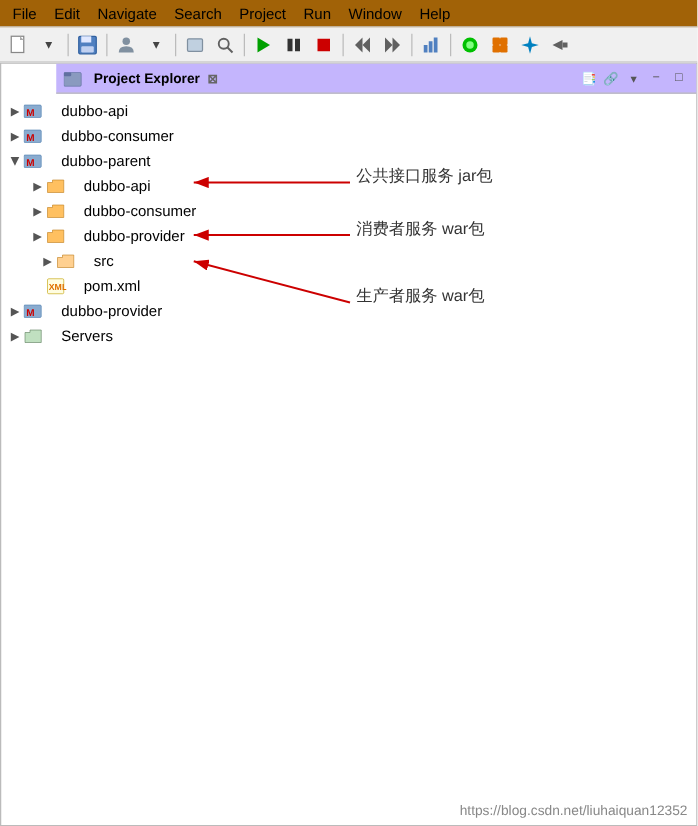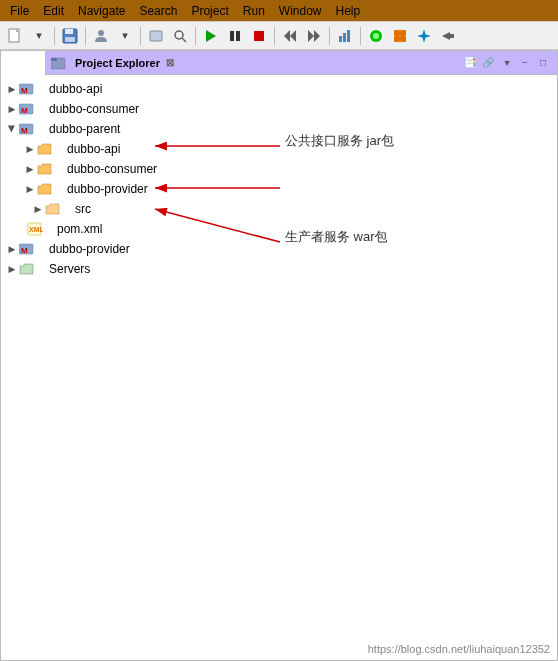--- a/index.html
+++ b/index.html
@@ -390,21 +390,21 @@
       <div class="tree-item" style="padding-left:30px;">
         <span class="tree-arrow open"></span>
         <span class="tree-icon">
           <svg width="16" height="14" viewBox="0 0 16 14">
             <path d="M1,4 L5,4 L5,2 L14,2 L14,12 L1,12 Z" fill="#ffd090" stroke="#c08020" stroke-width="0.5"></path>
           </svg>
         </span>
         <span class="tree-label">src</span>
       </div>
 
-      <div class="tree-item" style="padding-left:12px;">
+      <div class="tree-item" style="padding-left:22px;">
         <span class="tree-arrow empty"></span>
         <span class="tree-icon">
           <svg width="16" height="14" viewBox="0 0 16 14">
             <rect x="1" y="1" width="13" height="12" rx="1" fill="#fffde0" stroke="#c0a000" stroke-width="0.5"></rect>
             <text x="2" y="10" font-size="7" fill="#e07000" font-weight="bold">XML</text>
           </svg>
         </span>
         <span class="tree-label">pom.xml</span>
       </div>
 
@@ -445,20 +445,23 @@
 
   <line x1="280" y1="138" x2="155" y2="138" stroke="#cc0000" stroke-width="1.5" marker-end="url(#arrowhead)"></line>
 
   <line x1="280" y1="192" x2="155" y2="159" stroke="#cc0000" stroke-width="1.5" marker-end="url(#arrowhead)"></line>
 </svg>
 
 <div style="position:absolute;top:50px;left:0;pointer-events:none;width:474px;height:610px;">
   <div style="position:absolute;top:82px;left:285px;">
     <span class="annotation-text">公共接口服务  jar包</span>
   </div>
+  <div style="position:absolute;top:124px;left:285px;">
+    <span class="annotation-text">消费者服务  war包</span>
+  </div>
   <div style="position:absolute;top:178px;left:285px;">
     <span class="annotation-text">生产者服务   war包</span>
   </div>
 </div>
 
 <div class="watermark">
   <span>https://blog.csdn.net/liuhaiquan12352</span>
 </div>
 
 </body></html>

